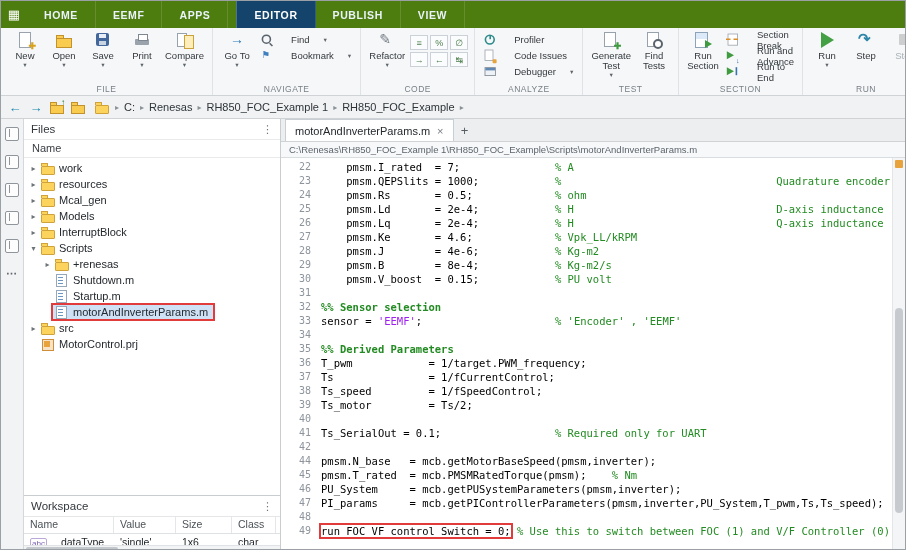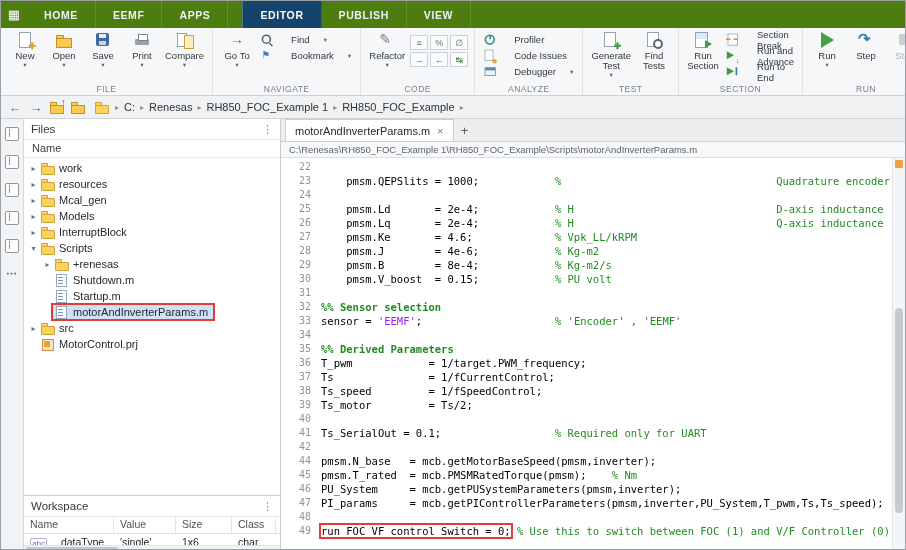--- a/index.html
+++ b/index.html
@@ -6,21 +6,21 @@
   .app{position:relative;width:906px;height:550px;box-sizing:border-box;border:1px solid #9aa0a6;background:#fff;
        font-family:"Liberation Sans",sans-serif;overflow:hidden;}
 
   
   .tabstrip{height:27px;background:#4d7c0f;display:flex;align-items:stretch;}
   .appicon{width:26px;display:flex;align-items:center;justify-content:center;color:#fff;font-size:13px;}
   .appicon::before{content:"▦";}
   .ts-tabs{display:flex;align-items:stretch;}
   .ts-tab{padding:0 17px;display:flex;align-items:center;color:#eaf3fa;font-size:10.5px;font-weight:bold;
           letter-spacing:.6px;border-right:1px solid rgba(255,255,255,.14);cursor:default;}
-  .ts-tab.gap{margin-left:14px;border-left:1px solid rgba(255,255,255,.25);}
+  .ts-tab.gap{margin-left:8px;border-left:1px solid rgba(255,255,255,.25);}
   .ts-tab.active{background:#14436b;color:#fff;}
 
   
   .ribbon{height:67px;background:#f6f7f8;border-bottom:1px solid #cfd3d6;display:flex;align-items:stretch;overflow:hidden;}
   .rgroup{position:relative;padding:2px 6px 12px 6px;border-right:1px solid #e0e3e6;}
   .rglabel{position:absolute;bottom:1px;left:0;right:0;text-align:center;font-size:8.5px;color:#787f86;letter-spacing:.5px;}
   .rbody{display:flex;align-items:flex-start;gap:3px;height:52px;}
   .rlarge{display:flex;flex-direction:column;align-items:center;min-width:32px;max-width:58px;padding:1px 2px;cursor:default;}
   .rlarge .rlab{margin-top:2px;font-size:9.5px;color:#33383d;text-align:center;line-height:1.05;}
   .rarr{font-size:5.5px;color:#5c636a;margin-top:1px;}
@@ -478,27 +478,29 @@
           <span>motorAndInverterParams.m</span>
           <span class="tclose">×</span>
         </div>
         <div class="plustab">+</div>
       </div>
       <div class="pathbar">C:\Renesas\RH850_FOC_Example 1\RH850_FOC_Example\Scripts\motorAndInverterParams.m</div>
       <div class="codewrap">
         <div class="code">
             <div class="cl">
               <span class="ln">22</span>
+              <span class="ct"><span class="seg-k">    pmsm.I_rated  = 7;</span><span class="seg-cm">               % A</span></span>
             </div>
             <div class="cl">
               <span class="ln">23</span>
               <span class="ct"><span class="seg-k">    pmsm.QEPSlits = 1000;</span><span class="seg-cm">            %                                  Quadrature encoder slits</span></span>
             </div>
             <div class="cl">
               <span class="ln">24</span>
+              <span class="ct"><span class="seg-k">    pmsm.Rs       = 0.5;</span><span class="seg-cm">             % ohm</span></span>
             </div>
             <div class="cl">
               <span class="ln">25</span>
               <span class="ct"><span class="seg-k">    pmsm.Ld       = 2e-4;</span><span class="seg-cm">            % H                                D-axis inductance</span></span>
             </div>
             <div class="cl">
               <span class="ln">26</span>
               <span class="ct"><span class="seg-k">    pmsm.Lq       = 2e-4;</span><span class="seg-cm">            % H                                Q-axis inductance</span></span>
             </div>
             <div class="cl">

